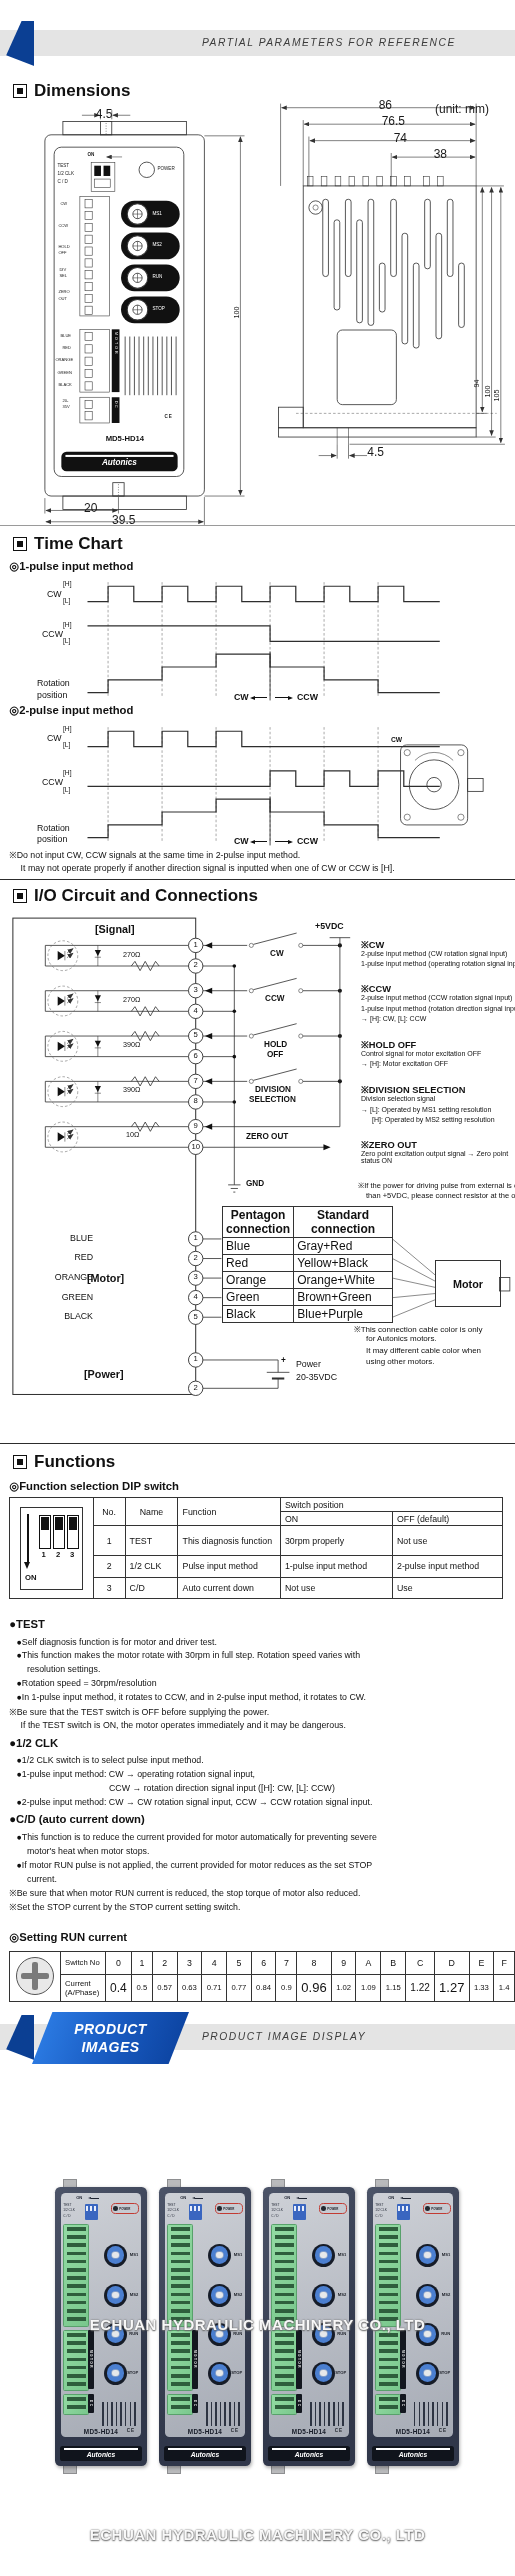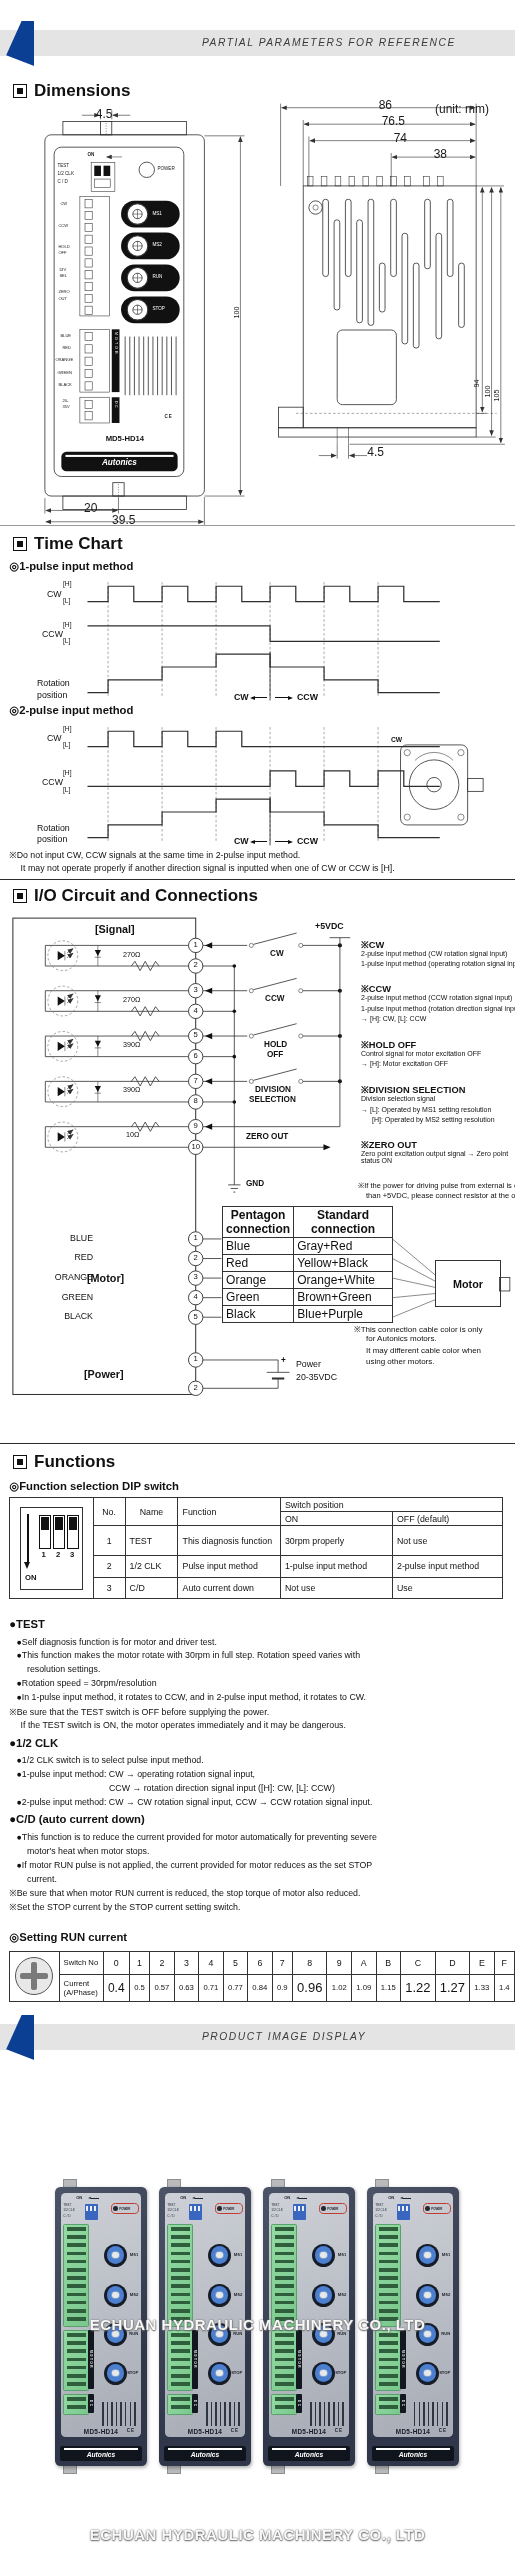--- a/index.html
+++ b/index.html
@@ -718,33 +718,37 @@
         <td class="c" style="font-size:7.7px">0.57</td>
         <td class="c" style="font-size:7.7px">0.63</td>
         <td class="c" style="font-size:7.7px">0.71</td>
         <td class="c" style="font-size:7.7px">0.77</td>
         <td class="c" style="font-size:7.7px">0.84</td>
         <td class="c" style="font-size:7.7px">0.9</td>
         <td class="c" style="font-size:13px">0.96</td>
         <td class="c" style="font-size:7.7px">1.02</td>
         <td class="c" style="font-size:7.7px">1.09</td>
         <td class="c" style="font-size:7.7px">1.15</td>
-        <td class="c" style="font-size:13px">1.22</td>
+        <td class="c" style="font-size:10px">1.22</td>
         <td class="c" style="font-size:13px">1.27</td>
         <td class="c" style="font-size:7.7px">1.33</td>
         <td class="c" style="font-size:7.7px">1.4</td>
       </tr>
     </tbody>
       </table>
   </div>
 
   <div class="banner" style="top:2012px">
     <div class="b-strip"></div>
     <div class="b-sub">PRODUCT IMAGE DISPLAY</div>
     <div class="b-tri"></div>
+    <div class="b-main">
+      <span>PRODUCT</span>
+      <span>IMAGES</span>
+    </div>
   </div>
 
   <div class="photo" style="top:2138px;height:381px">
     <span class="wm" style="top:178px">ECHUAN HYDRAULIC MACHINERY CO., LTD</span>
 
     <div class="pf-unit" style="left:54px;top:41px">
       <span class="pf-tab" style="left:9.3px;top:0"></span>
         <span class="pf-tab" style="left:9.3px;bottom:0"></span>
       <div class="pf-body">
         <div class="pf-face">

